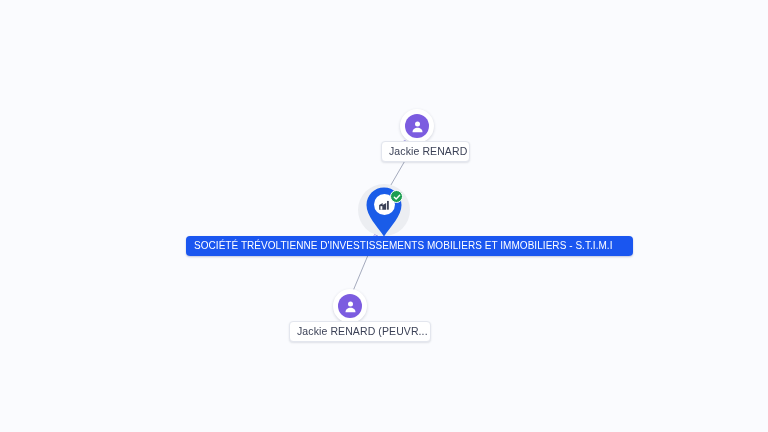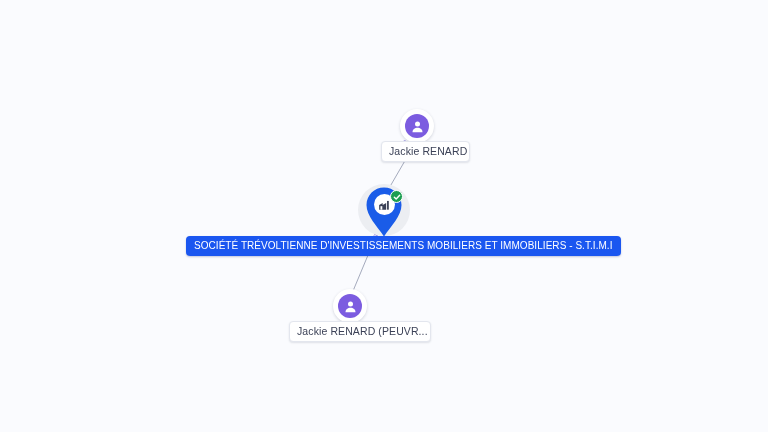--- a/index.html
+++ b/index.html
@@ -113,21 +113,21 @@
     color: #3c4257;
     white-space: nowrap;
     box-shadow: 0 1px 2px rgba(40,50,80,0.13);
     letter-spacing: 0.1px;
   }
   #company-label {
     position: absolute;
     background: #1a56f0;
     color: #ffffff;
     border-radius: 4px;
-    padding: 3px 8px 4px 8px;
+    padding: 3px 20px 4px 8px;
     font-size: 10px;
     line-height: 13px;
     white-space: nowrap;
     letter-spacing: 0.05px;
     box-shadow: 0 1px 2px rgba(20,40,120,0.25);
   }
 
   
   .edge-role-label {
     position: absolute;

